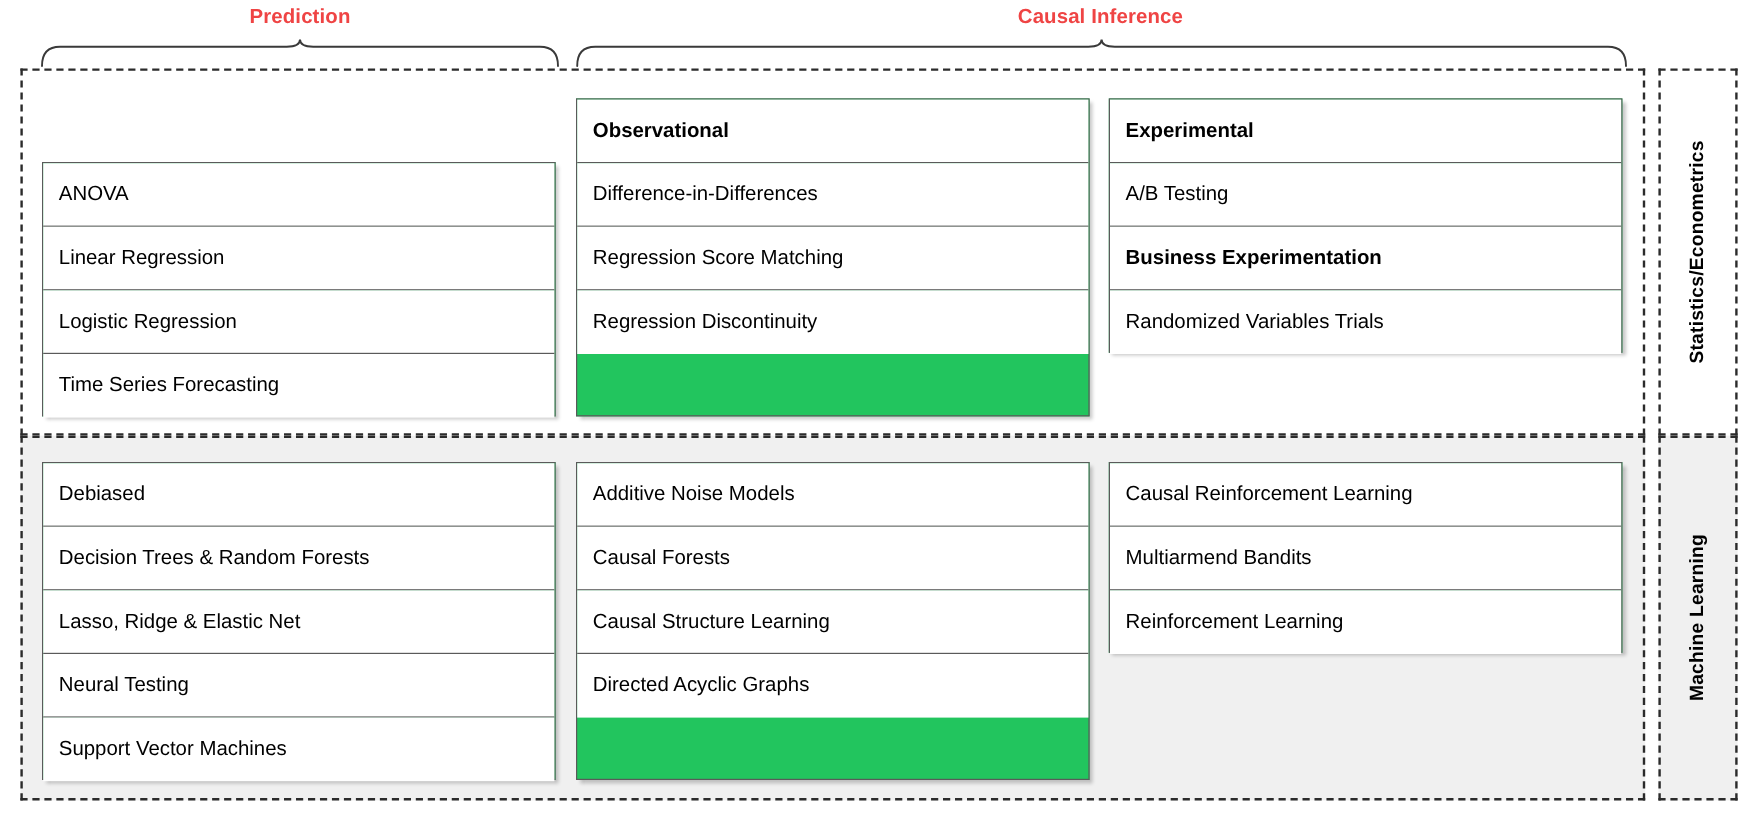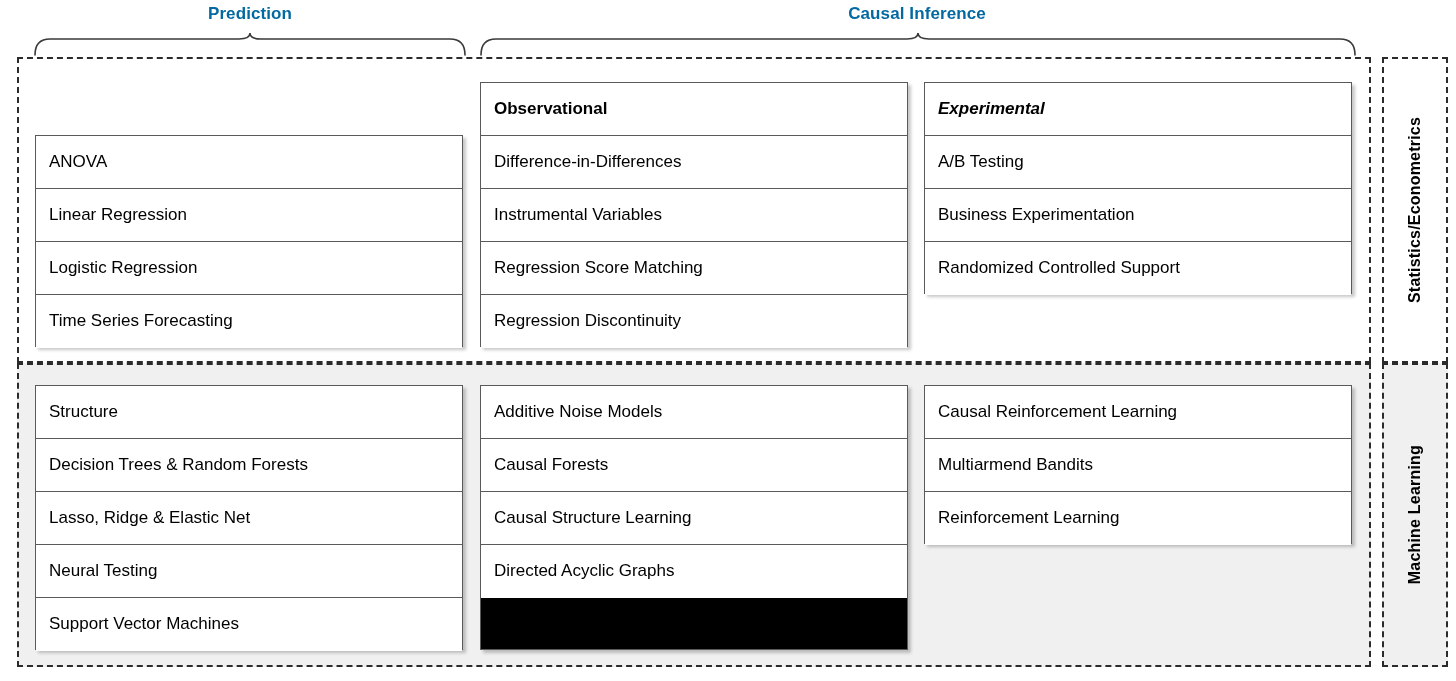--- a/index.html
+++ b/index.html
@@ -20,21 +20,21 @@
     background: #ffffff;
   }
 
   
   .brace-title {
     position: absolute;
     font-weight: bold;
     font-size: 17px;
     letter-spacing: .1px;
     text-align: center;
-    color: #0369a1;
+    color: #ef4444;
     white-space: nowrap;
   }
   .brace-svg {
     position: absolute;
   }
 
   
   .dashed-region {
     position: absolute;
     border: 2px dashed #2b2b2b;
@@ -59,21 +59,21 @@
     font-weight: bold;
     font-size: 16px;
     letter-spacing: .2px;
     white-space: nowrap;
   }
 
   
   .card {
     position: absolute;
     box-sizing: border-box;
-    background: #000000;
+    background: #22c55e;
     border: 1px solid #5a5a5a;
     box-shadow: 3px 3px 3px rgba(0,0,0,0.22);
   }
   .cell {
     box-sizing: border-box;
     border-bottom: 1px solid #5a5a5a;
     display: flex;
     align-items: center;
     padding: 0 13px;
     font-size: 17px;
@@ -116,34 +116,33 @@
   <div class="card" style="left:35px; top:135px; width:428px; height:212px;">
     <div class="cell" style="height:53px;">ANOVA</div>
     <div class="cell" style="height:53px;">Linear Regression</div>
     <div class="cell" style="height:53px;">Logistic Regression</div>
     <div class="cell" style="height:53px;">Time Series Forecasting</div>
   </div>
 
   <div class="card" style="left:480px; top:82px; width:428px; height:265px;">
     <div class="cell header" style="height:53px;">Observational</div>
     <div class="cell" style="height:53px;">Difference-in-Differences</div>
-    <div class="cell" style="height:53px;">Instrumental Variables</div>
     <div class="cell" style="height:53px;">Regression Score Matching</div>
     <div class="cell" style="height:53px;">Regression Discontinuity</div>
   </div>
 
   <div class="card" style="left:924px; top:82px; width:428px; height:212px;">
-    <div class="cell header" style="height:53px;font-style:italic;">Experimental</div>
+    <div class="cell header" style="height:53px;">Experimental</div>
     <div class="cell" style="height:53px;">A/B Testing</div>
-    <div class="cell" style="height:53px;">Business Experimentation</div>
-    <div class="cell" style="height:53px;">Randomized Controlled Support</div>
+    <div class="cell" style="height:53px;font-weight:bold;">Business Experimentation</div>
+    <div class="cell" style="height:53px;">Randomized Variables Trials</div>
   </div>
 
   <div class="card" style="left:35px; top:385px; width:428px; height:265px;">
-    <div class="cell" style="height:53px;">Structure</div>
+    <div class="cell" style="height:53px;">Debiased</div>
     <div class="cell" style="height:53px;">Decision Trees &amp; Random Forests</div>
     <div class="cell" style="height:53px;">Lasso, Ridge &amp; Elastic Net</div>
     <div class="cell" style="height:53px;">Neural Testing</div>
     <div class="cell" style="height:53px;">Support Vector Machines</div>
   </div>
 
   <div class="card" style="left:480px; top:385px; width:428px; height:265px;">
     <div class="cell" style="height:53px;">Additive Noise Models</div>
     <div class="cell" style="height:53px;">Causal Forests</div>
     <div class="cell" style="height:53px;">Causal Structure Learning</div>

